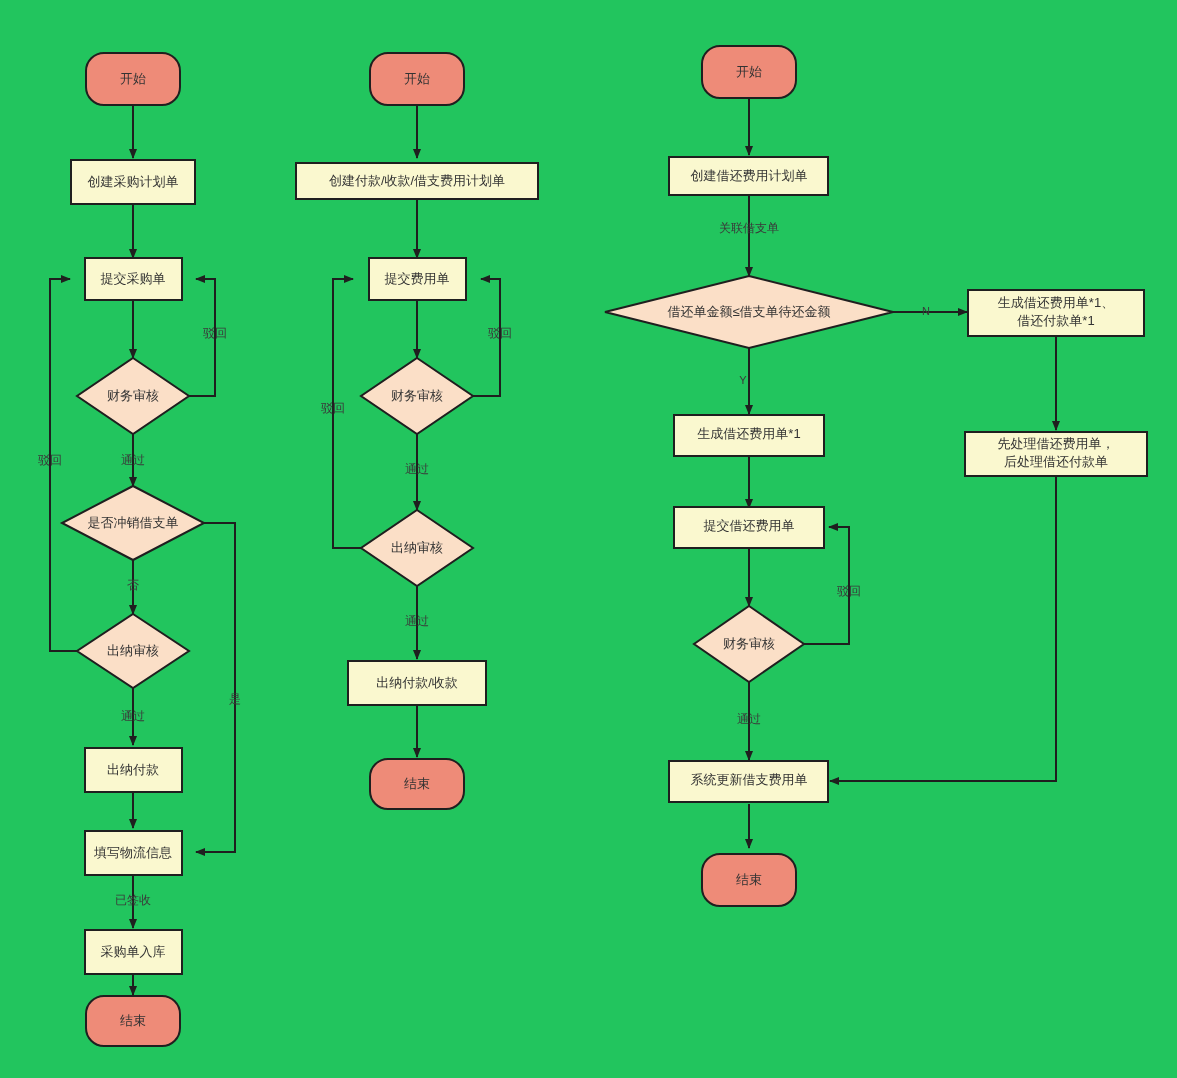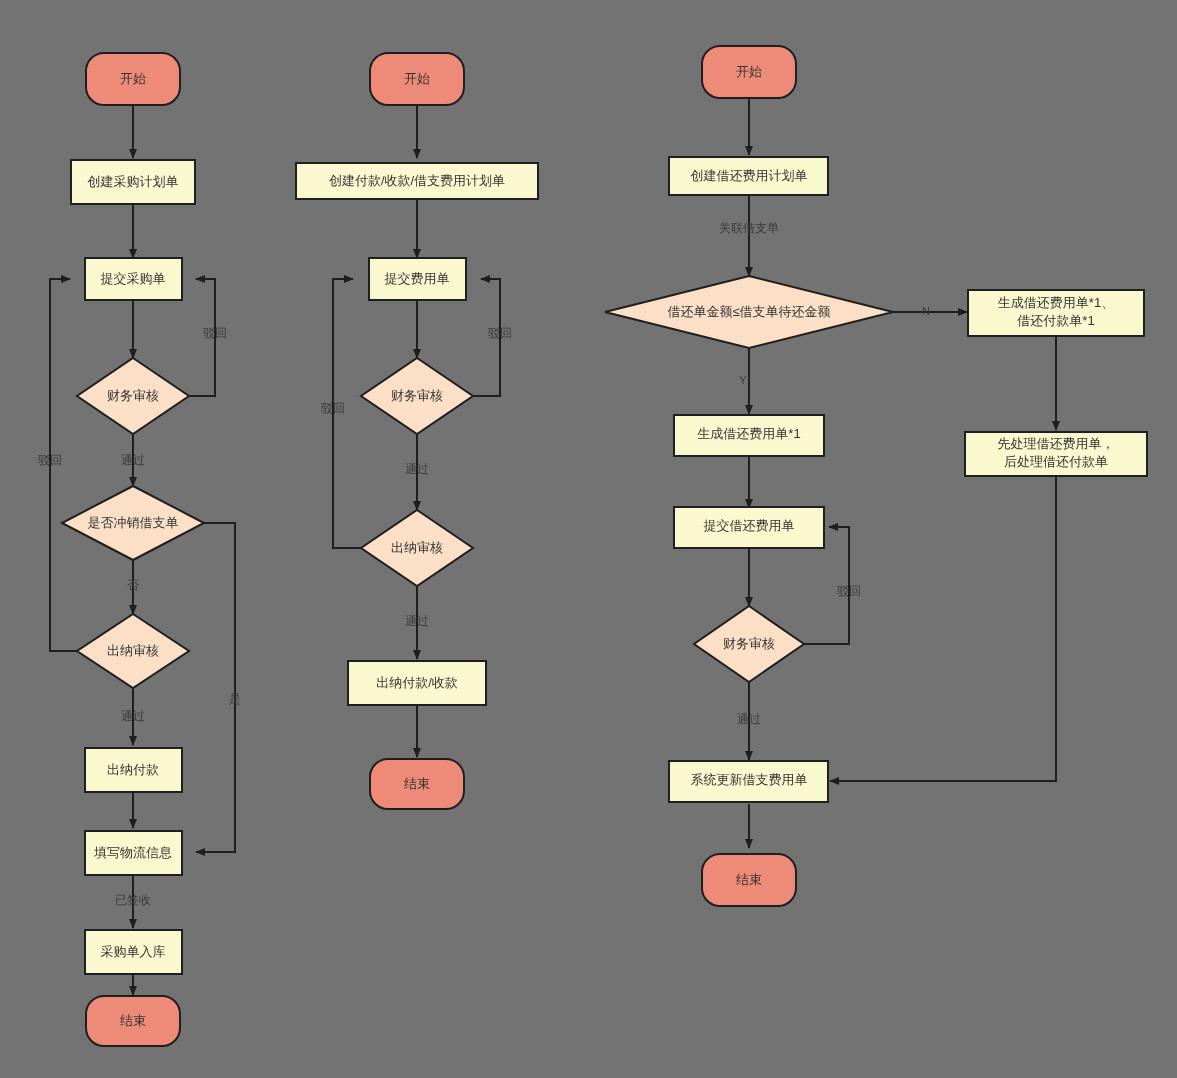--- a/index.html
+++ b/index.html
@@ -1,17 +1,17 @@
 <!DOCTYPE html>
 <html><head>
 <meta charset="utf-8">
 <style>
   html,body{margin:0;padding:0;background:#ffffff;}
   body{font-family:"Liberation Sans","DejaVu Sans",sans-serif;}
-  #canvas{position:relative;width:1177px;height:1078px;background:#737373;overflow:hidden;}
+  #canvas{position:relative;width:1177px;height:1078px;background:#22c55e;overflow:hidden;}
   svg{display:block;}
   .node-text{font-family:"Liberation Sans","DejaVu Sans",sans-serif;font-size:13px;fill:#333333;
              text-anchor:middle;dominant-baseline:middle;}
   .edge-label{font-family:"Liberation Sans","DejaVu Sans",sans-serif;font-size:12px;fill:#3a3a3a;
               text-anchor:middle;dominant-baseline:middle;}
   .edge-label-small{font-family:"Liberation Sans","DejaVu Sans",sans-serif;font-size:11px;fill:#3a3a3a;
               text-anchor:middle;dominant-baseline:middle;}
   .shape{stroke:#1f1f1f;stroke-width:2;}
   .edge{stroke:#1f1f1f;stroke-width:2;fill:none;}
 </style>

